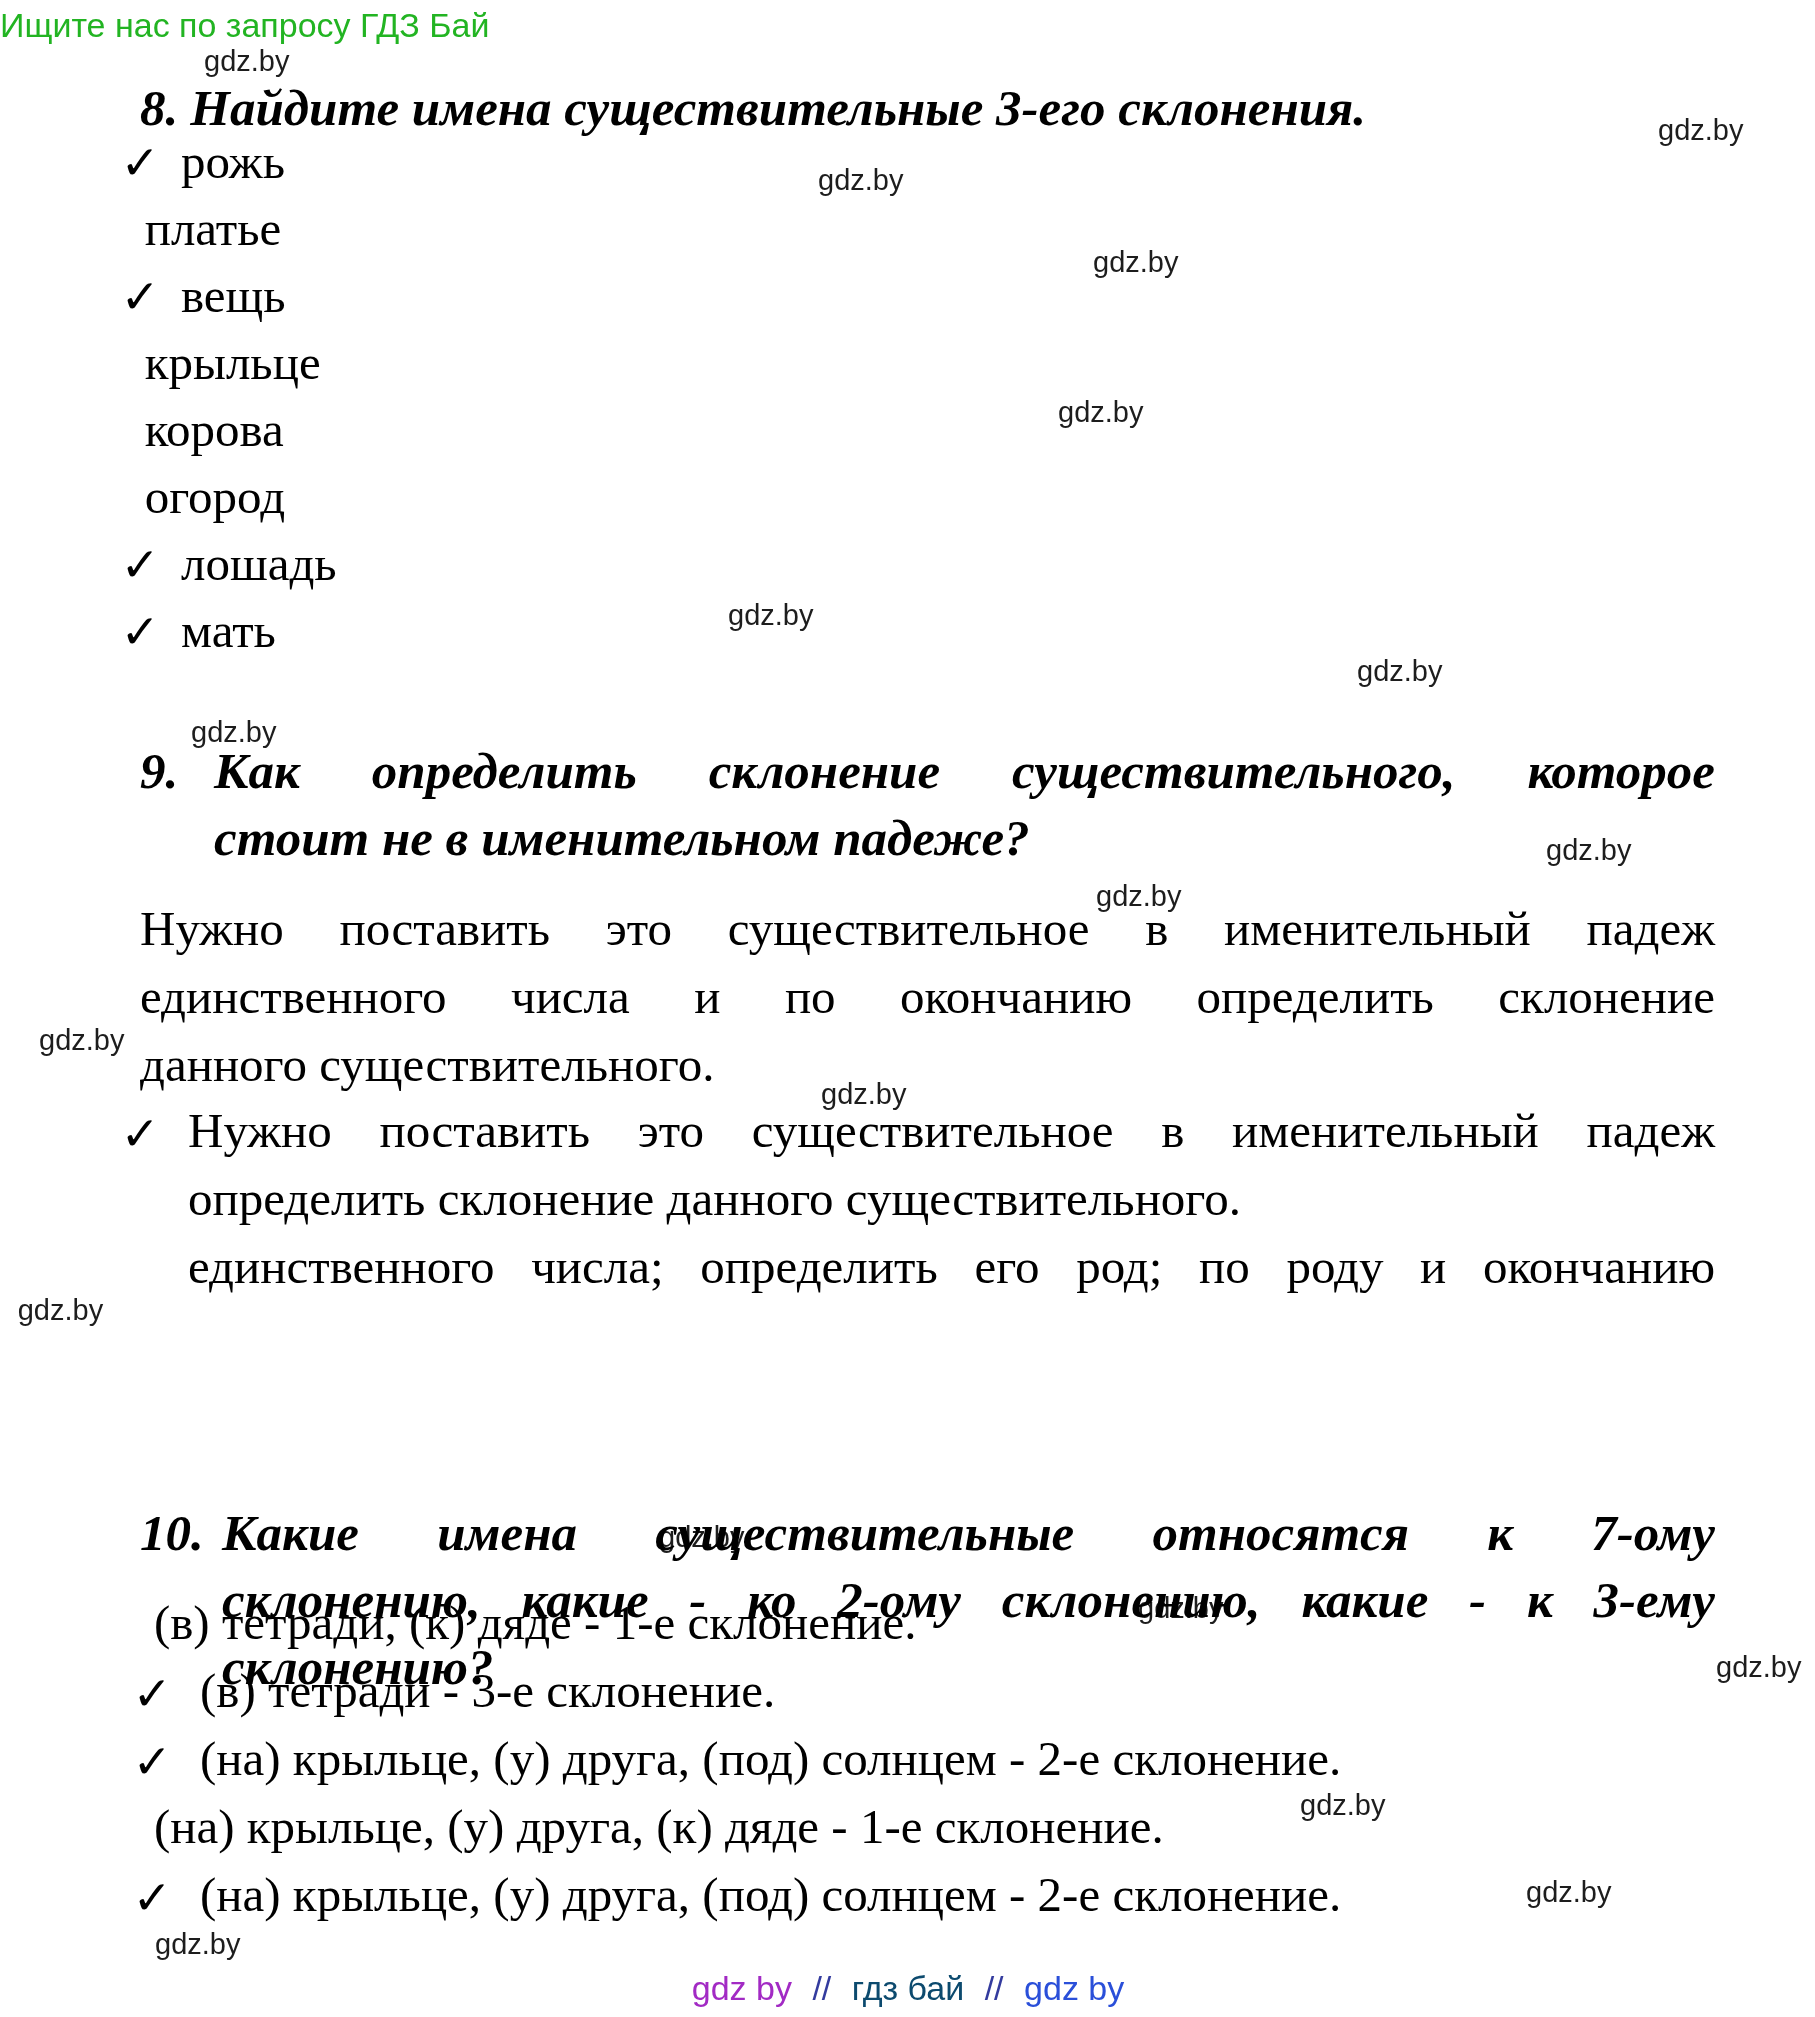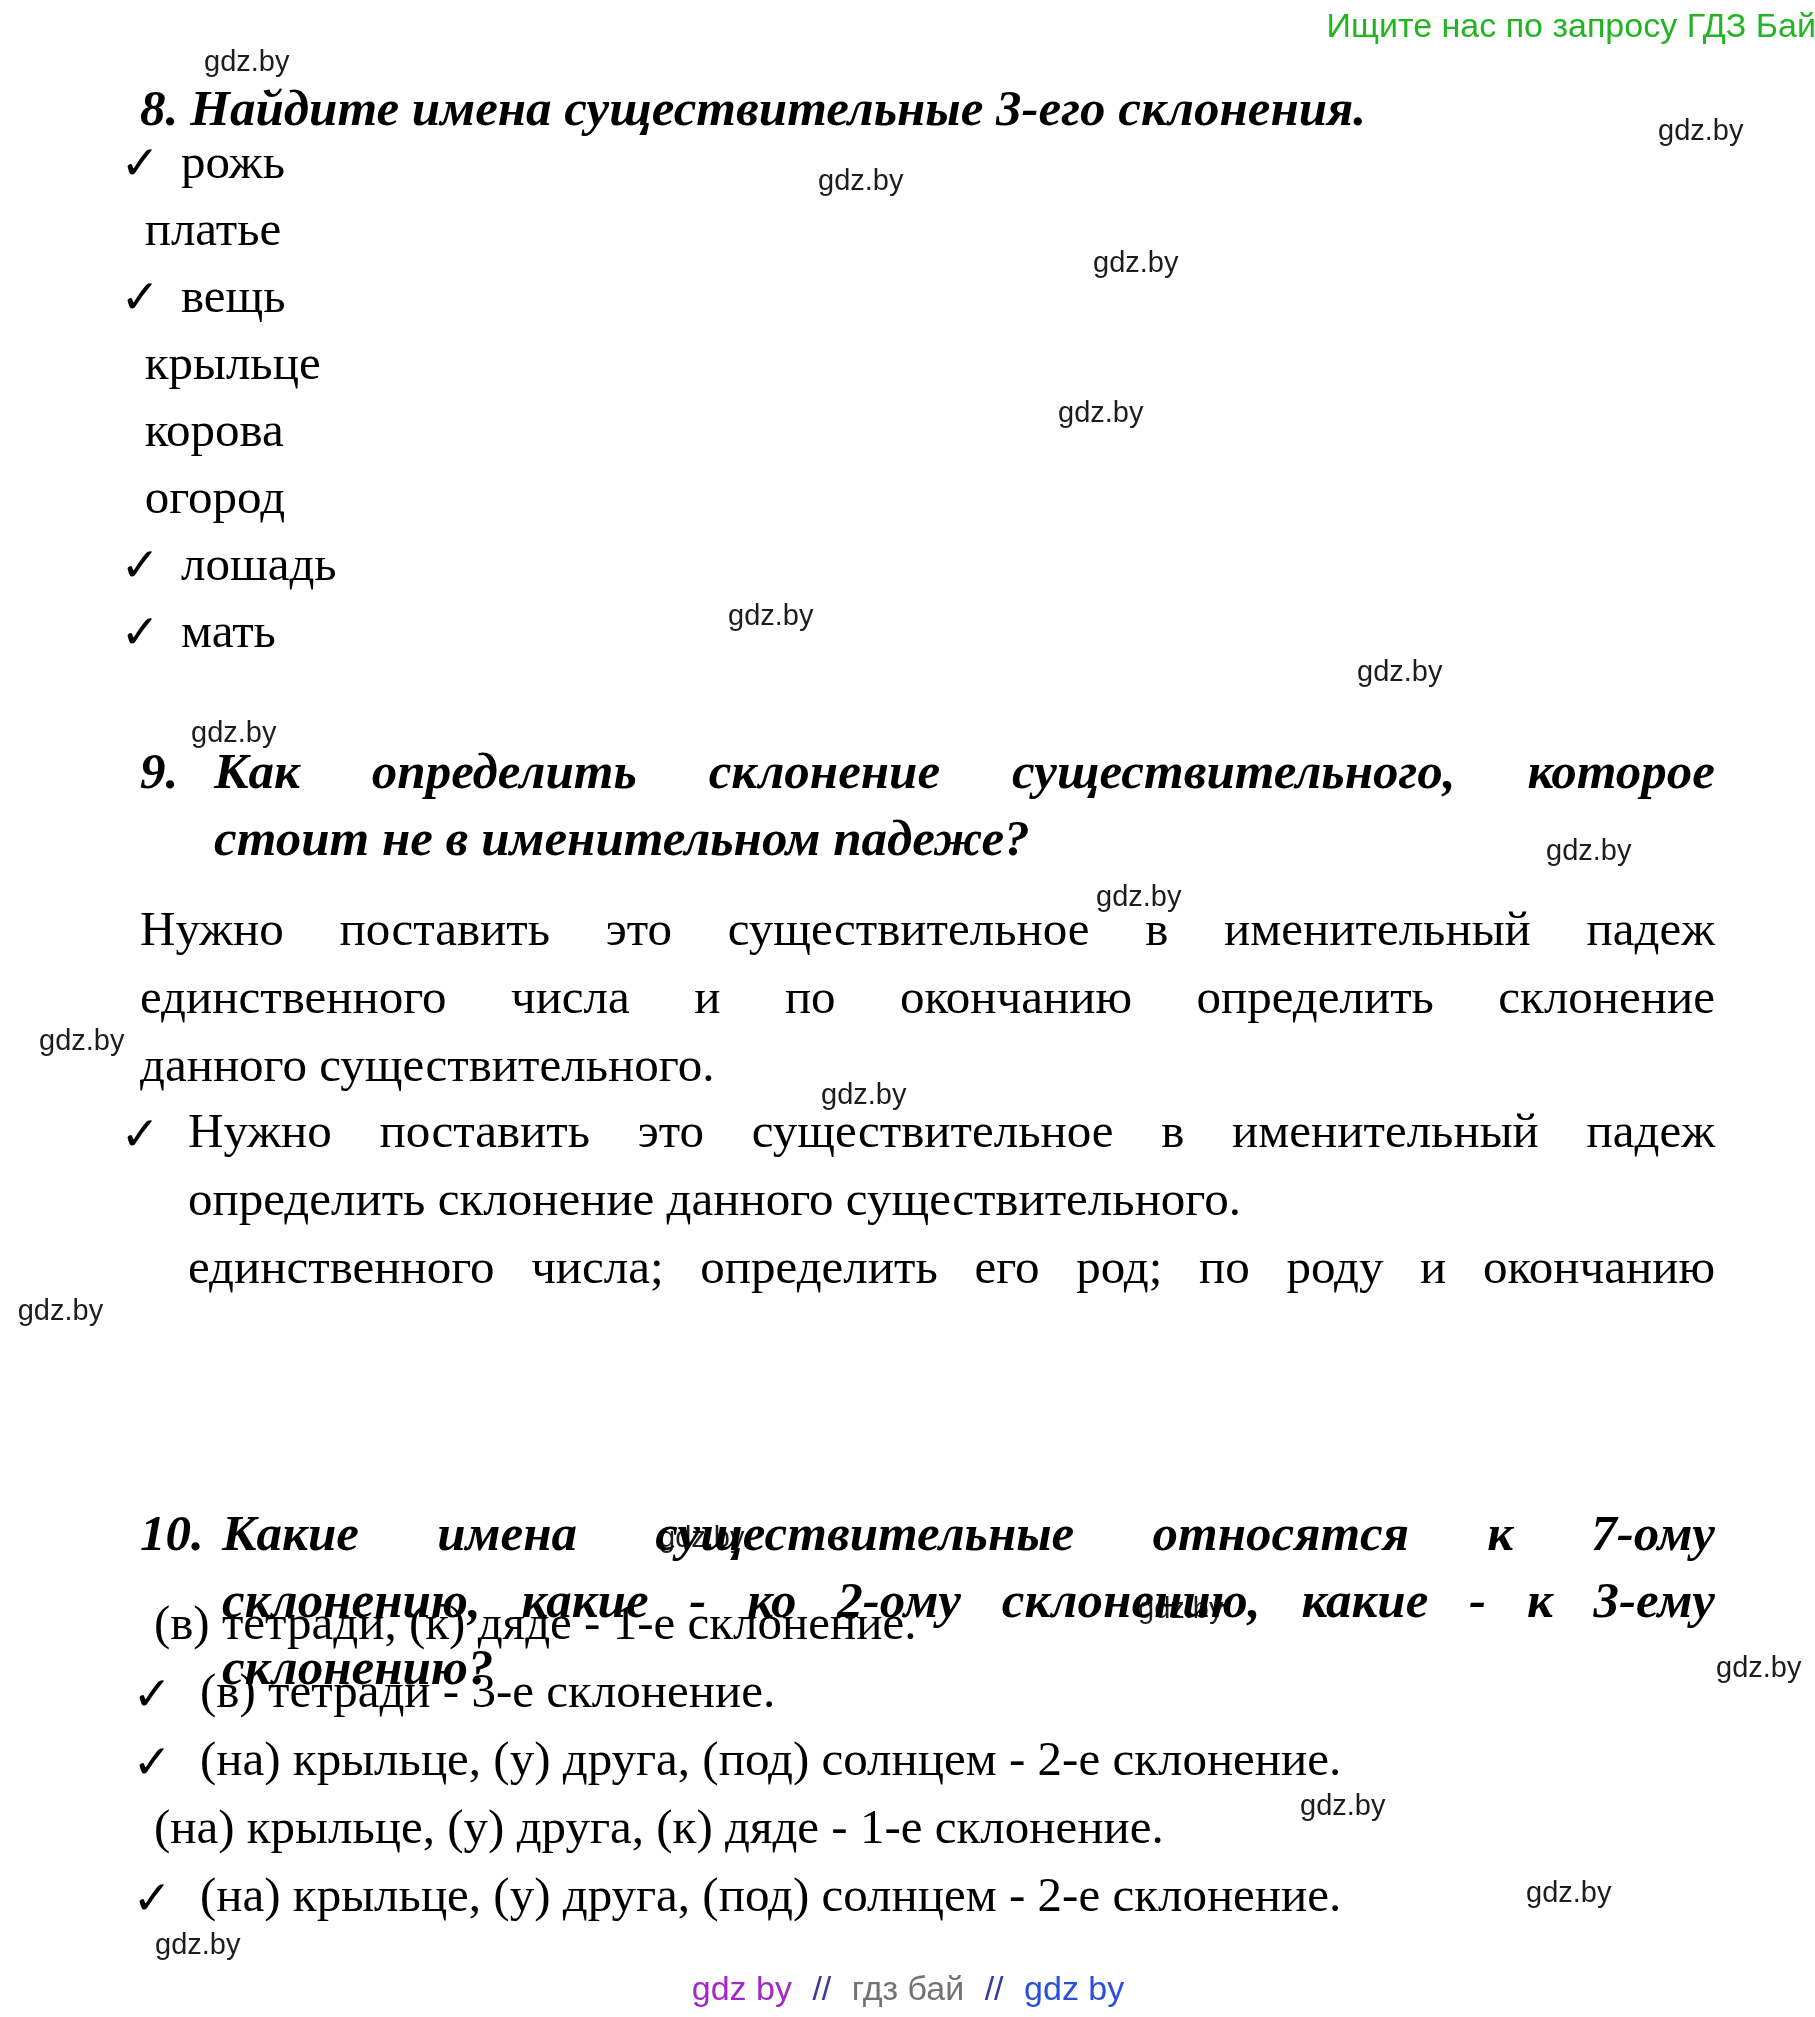--- a/index.html
+++ b/index.html
@@ -5,21 +5,21 @@
   * { margin:0; padding:0; box-sizing:border-box; }
   html,body { background:#ffffff; }
   body {
     width:1816px; height:2017px; position:relative; overflow:hidden;
     font-family:"Liberation Serif", serif; color:#000000;
   }
   .page { position:absolute; inset:0; }
 
   .banner {
     position:absolute; top:5.6px; left:0; width:100%;
-    text-align:right; font-family:"Liberation Sans", sans-serif;
+    text-align:left; font-family:"Liberation Sans", sans-serif;
     font-size:34px; color:#22b422; white-space:nowrap;
   }
 
   .wm {
     position:absolute; font-family:"Liberation Sans", sans-serif;
     font-size:29px; color:#1d1d1d; white-space:nowrap;
   }
 
   .sec { position:absolute; left:140px; width:1575px; }
 
@@ -53,21 +53,21 @@
   .ans-row.checked { padding-left:48px; }
   .ans-row .check { top:13px; }
 
   .footer {
     position:absolute; top:1969px; left:0; width:100%;
     display:flex; justify-content:center; align-items:baseline; gap:20.5px;
     font-family:"Liberation Sans", sans-serif; font-size:34px;
   }
   .f1 { color:#a22ac4; }
   .fsep { color:#333b9e; }
-  .f2 { color:#737373;text-align:right; }
+  .f2 { color:#0c4a6e;text-align:right; }
   .f3 { color:#2a4fd9; }
 </style>
 </head>
 <body>
 
 <div class="page">
 
   <div class="banner">Ищите нас по запросу ГДЗ Бай</div>
 
   <span class="wm" style="left:204px;top:45px">gdz.by</span>

